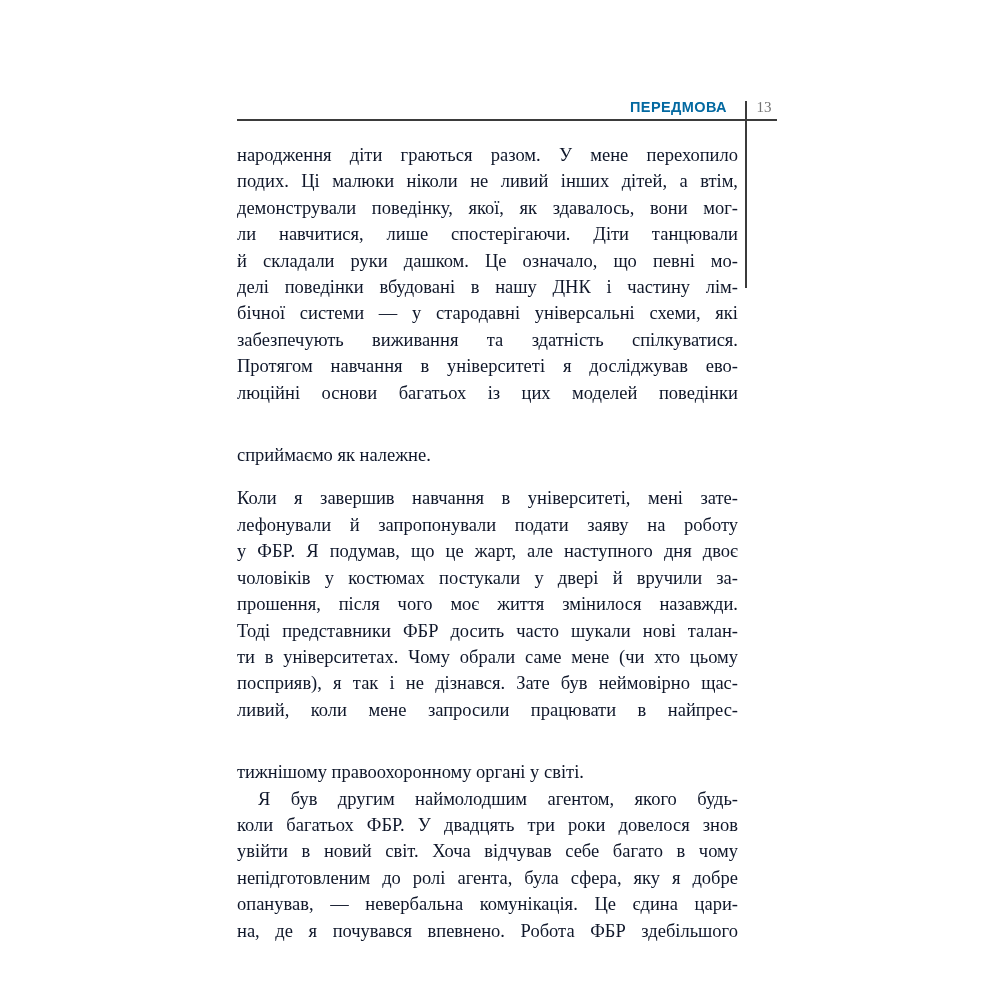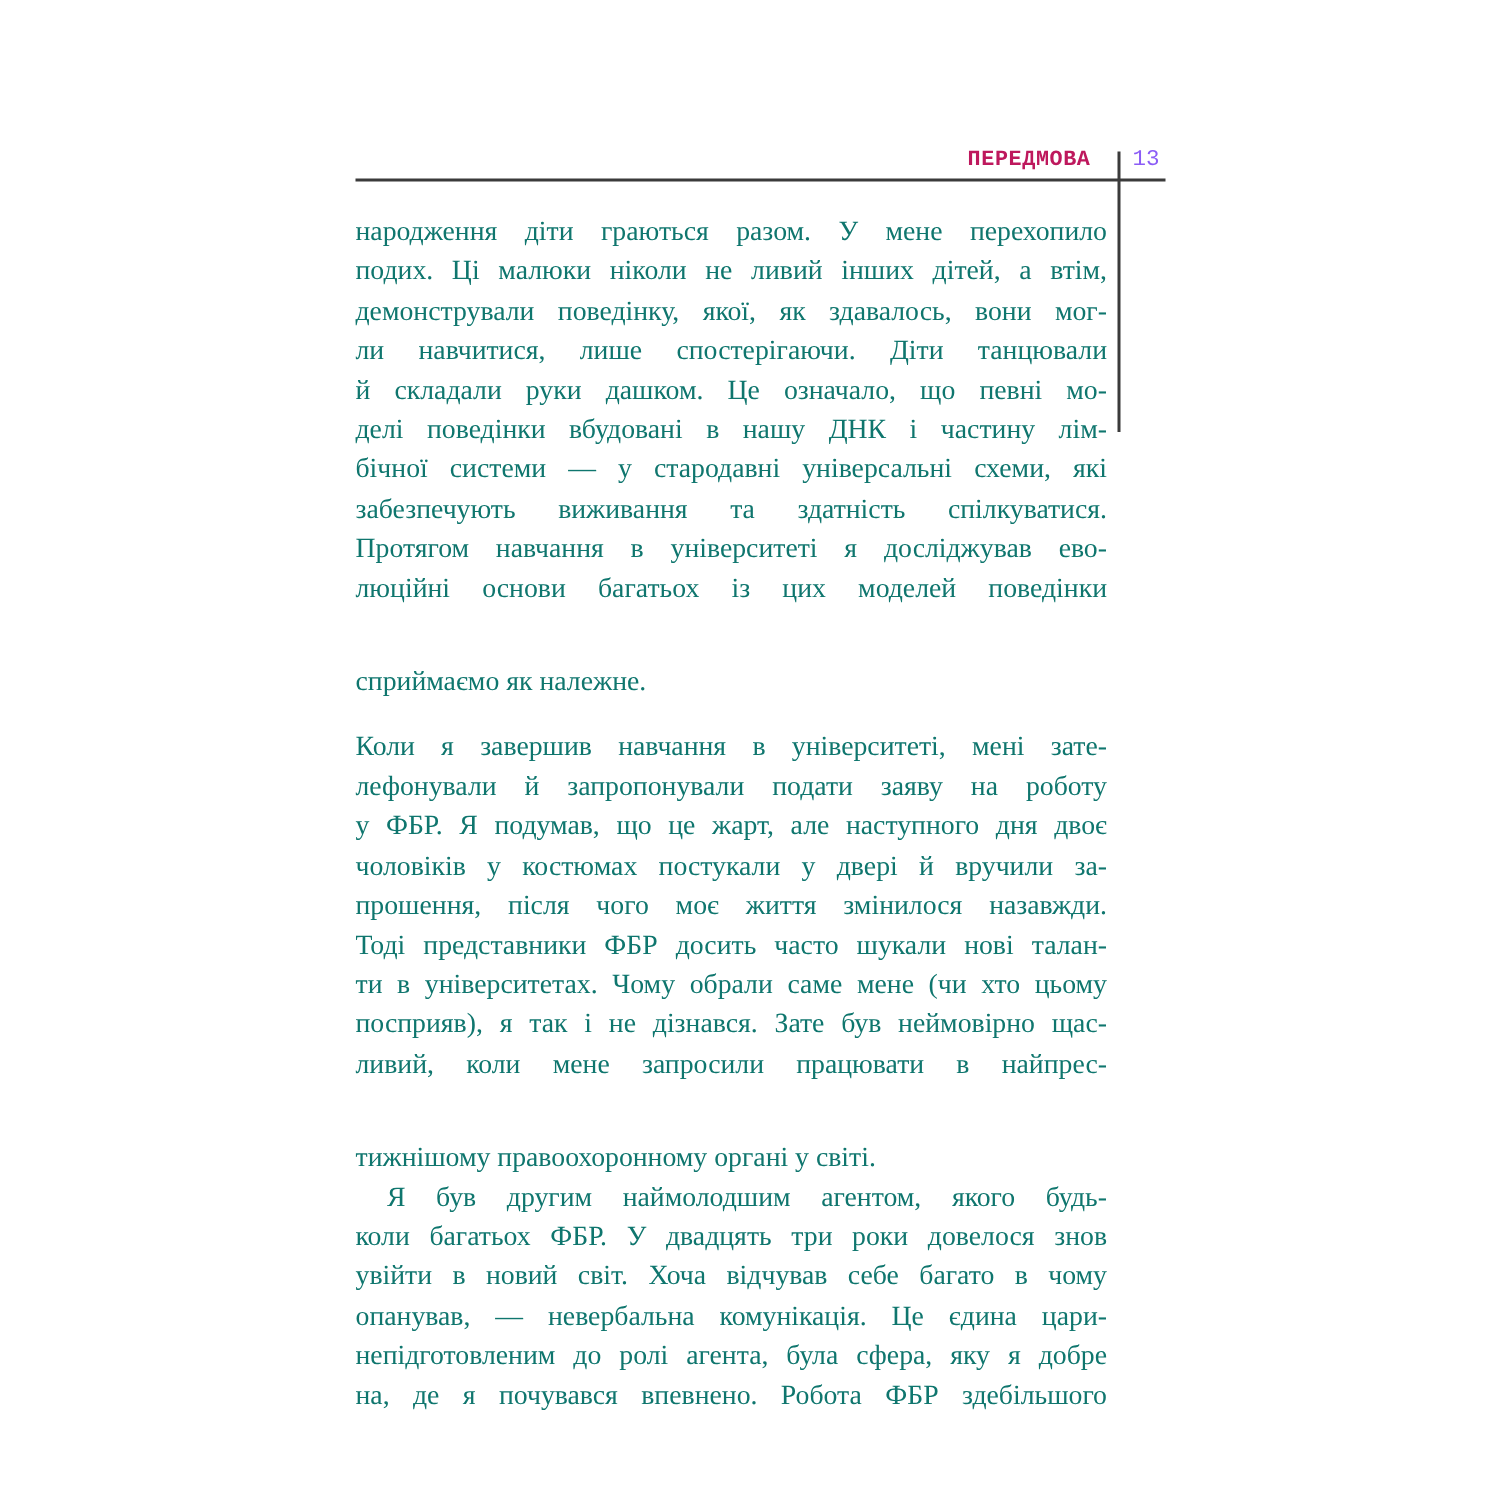--- a/index.html
+++ b/index.html
@@ -10,37 +10,37 @@
     background: #ffffff;
     overflow: hidden;
     font-family: "Liberation Serif", "DejaVu Serif", serif;
   }
   .section-title {
     position: absolute;
     top: 99px;
     left: 237px;
     width: 490px;
     text-align: right;
-    font-family: Liberation Mono, monospace;
+    font-family: Liberation Sans, sans-serif;
     font-size: 14.5px;
     font-weight: 700;
     letter-spacing: 0.4px;
-    color: #be185d;
+    color: #0369a1;
     line-height: 16px;
   }
   .page-number {
     position: absolute;
     top: 99px;
     left: 750px;
     width: 28px;
     text-align: center;
-    font-family: Liberation Mono, monospace;
+    font-family: Liberation Serif, serif;
     font-size: 15px;
     font-weight: 400;
-    color: #8b5cf6;
+    color: #737373;
     line-height: 16px;
   }
   .header-rule {
     position: absolute;
     left: 237px;
     top: 119px;
     width: 540px;
     height: 2px;
     background: #3b3b3b;
   }
@@ -52,21 +52,21 @@
     height: 187px;
     background: #3b3b3b;
   }
   .text-block {
     position: absolute;
     left: 237px;
     top: 142px;
     width: 501px;
     font-size: 18.5px;
     line-height: 26.4px;
-    color: #0f766e;
+    color: #0f172a;
   }
   .para { margin: 0; }
   .para.spaced { margin-top: 17px; }
   .line {
     text-align: justify;
     text-align-last: justify;
   }
   .line.last {
     text-align-last: left;
     margin-top: 36px;
@@ -106,18 +106,18 @@
         <div class="line">Тоді представники ФБР досить часто шукали нові талан-</div>
         <div class="line">ти в університетах. Чому обрали саме мене (чи хто цьому</div>
         <div class="line">посприяв), я так і не дізнався. Зате був неймовірно щас-</div>
         <div class="line">ливий, коли мене запросили працювати в найпрес-</div>
         <div class="line last">тижнішому правоохоронному органі у світі.</div>
       </div>
       <div class="para">
         <div class="line indent">Я був другим наймолодшим агентом, якого будь-</div>
         <div class="line">коли багатьох ФБР. У двадцять три роки довелося знов</div>
         <div class="line">увійти в новий світ. Хоча відчував себе багато в чому</div>
+        <div class="line">непідготовленим до ролі агента, була сфера, яку я добре</div>
         <div class="line">опанував, — невербальна комунікація. Це єдина цари-</div>
-        <div class="line">непідготовленим до ролі агента, була сфера, яку я добре</div>
         <div class="line">на, де я почувався впевнено. Робота ФБР здебільшого</div>
       </div>
     </div>
 </div>
 
 </body></html>

